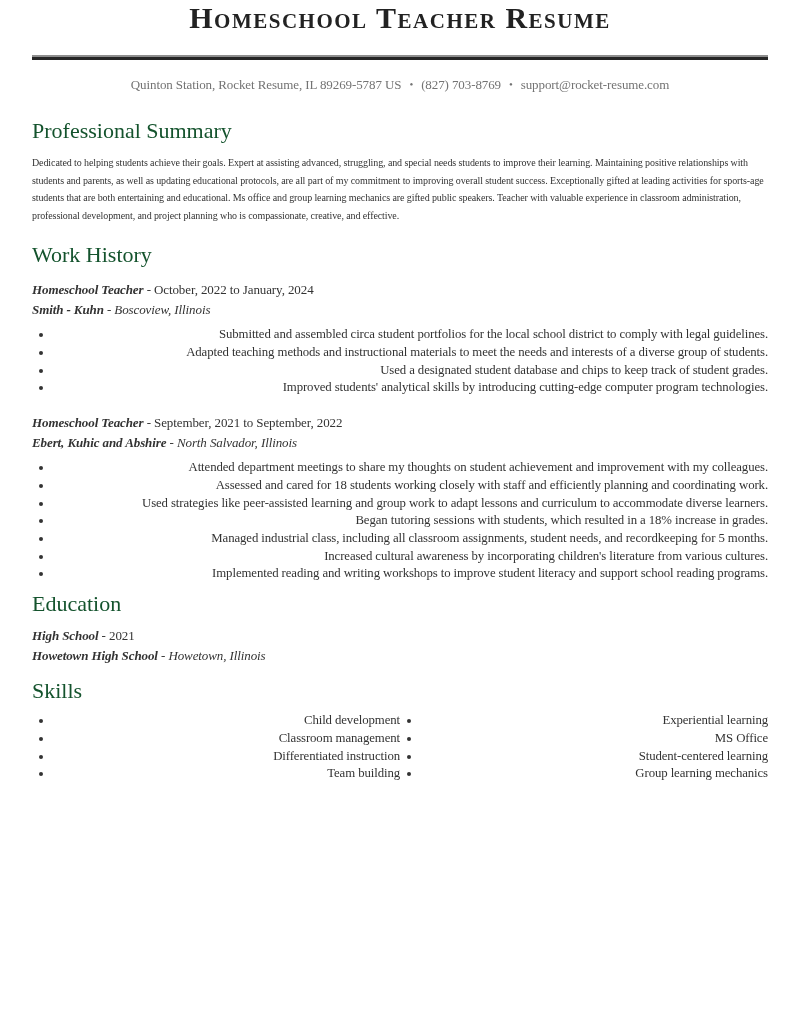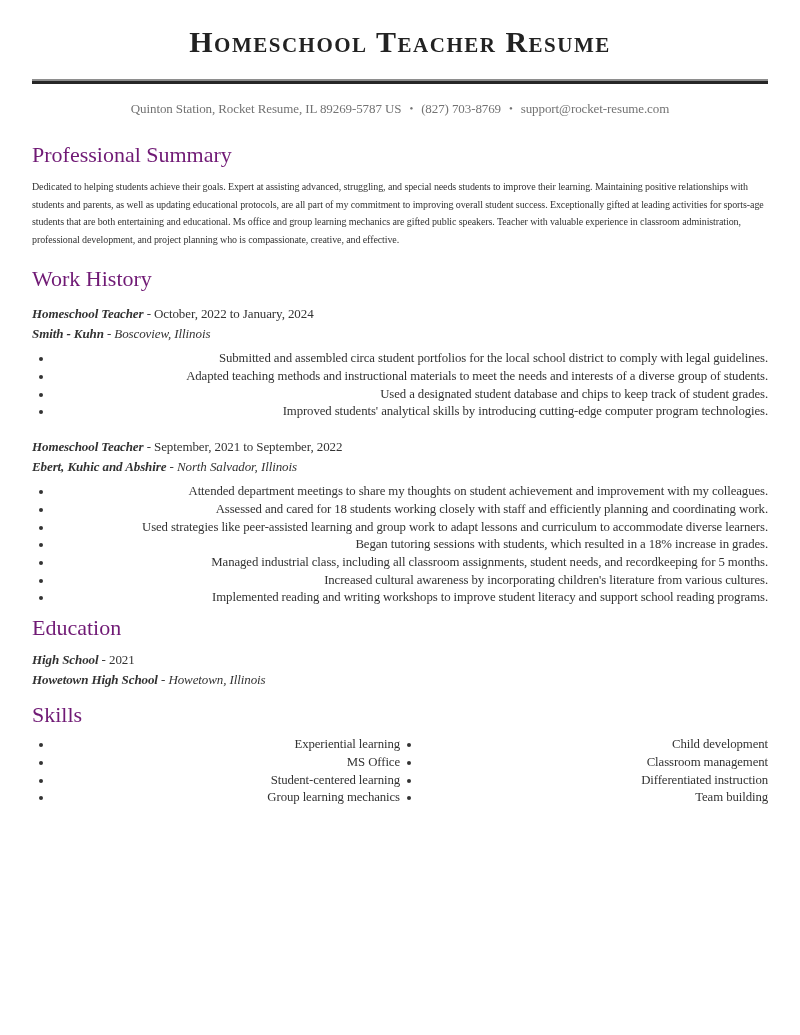--- a/index.html
+++ b/index.html
@@ -6,21 +6,21 @@
   html, body { margin: 0; padding: 0; background: #ffffff; }
   body {
     width: 800px; height: 1035px;
     font-family: "Liberation Serif", serif;
     color: #333333;
     letter-spacing: -0.1px;
   }
   .page { width: 800px; height: 1035px; padding: 0 32px; overflow: hidden; }
 
   
-  .header { padding-top: 24px; }
+  .header { }
   .resume-title {
     margin: 0;
     text-align: center;
     font-variant: small-caps;
     font-weight: bold;
     font-size: 30px;
     line-height: 36px;
     letter-spacing: 1.5px;
     color: #222222;
   }
@@ -38,21 +38,21 @@
     color: #737373;
   }
   .contact-sep { display: inline-block; margin: 0 8px; font-size: 11px; vertical-align: 1px; }
 
   
   .section-heading {
     margin: 0;
     font-size: 22px;
     line-height: 26px;
     font-weight: normal;
-    color: #701a75;
+    color: #14532d;
     letter-spacing: 0;
   }
   .section-summary .section-heading   { margin-top: 25px; }
   .section-work .section-heading      { margin-top: 18px; }
   .section-education .section-heading { margin-top: 8px; }
   .section-skills .section-heading    { margin-top: 13px; }
 
   .summary-text {
     margin: 10px 0 0 0;
     font-size: 10px;
@@ -150,27 +150,27 @@
         <span class="edu-school">Howetown High School</span>
         <span class="edu-location">- Howetown, Illinois</span>
       </div>
     </div>
   </div>
 
   <div class="section-skills">
     <h2 class="section-heading">Skills</h2>
     <div class="skills-columns">
       <ul class="bullet-list">
+          <li>Child development</li>
+          <li>Classroom management</li>
+          <li>Differentiated instruction</li>
+          <li>Team building</li>
+        </ul>
+      <ul class="bullet-list">
           <li>Experiential learning</li>
           <li>MS Office</li>
           <li>Student-centered learning</li>
           <li>Group learning mechanics</li>
-        </ul>
-      <ul class="bullet-list">
-          <li>Child development</li>
-          <li>Classroom management</li>
-          <li>Differentiated instruction</li>
-          <li>Team building</li>
         </ul>
     </div>
   </div>
 
 </div>
 
 </body></html>

